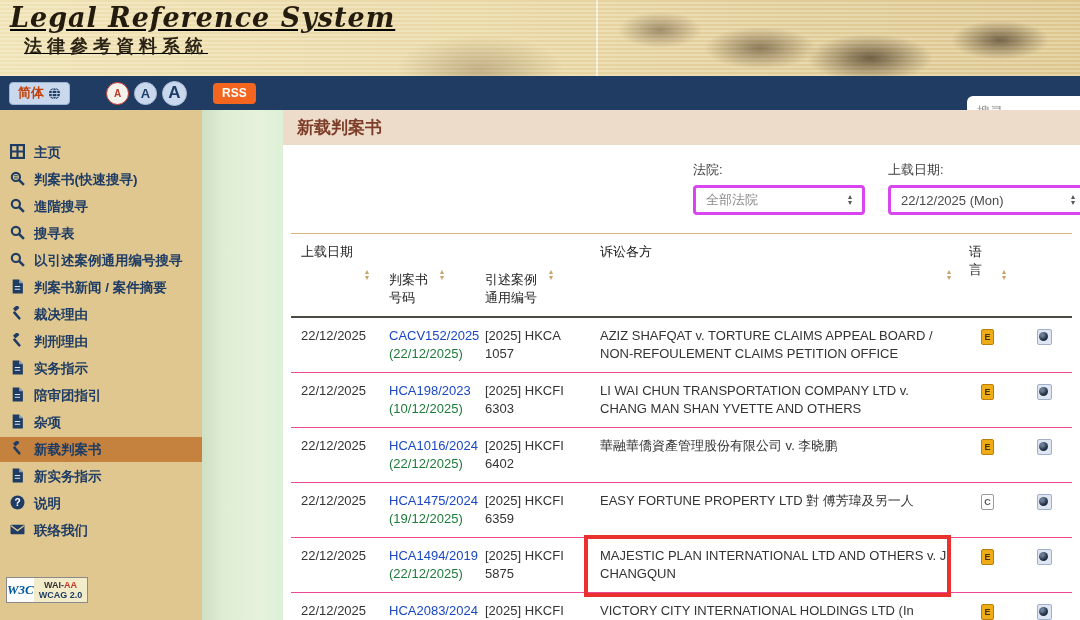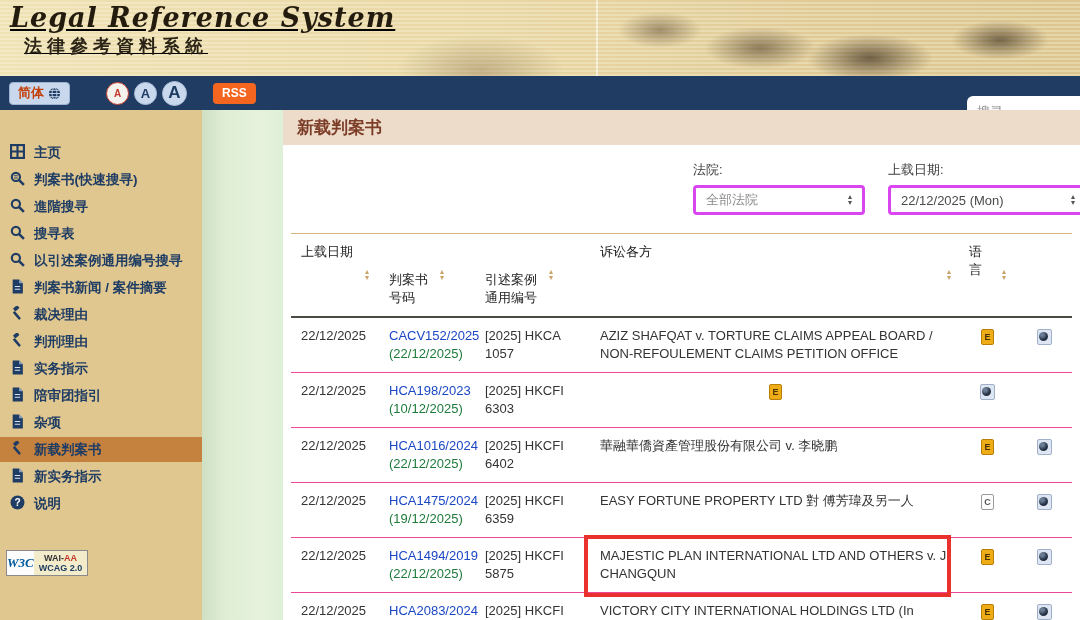--- a/index.html
+++ b/index.html
@@ -284,20 +284,29 @@
         </div>
         <div class="side-item">
           <span class="side-icon">
             <svg viewBox="0 0 14 14" width="15" height="15">
               <circle cx="7" cy="7" r="6.5" fill="#1e3c64"></circle>
               <text x="7" y="10.3" text-anchor="middle" font-size="9.5" font-weight="bold" fill="#fff" font-family="Liberation Sans, sans-serif">?</text>
             </svg>
           </span>
           <span>说明</span>
         </div>
+        <div class="side-item">
+          <span class="side-icon">
+            <svg viewBox="0 0 14 14" width="15" height="15">
+              <rect x="0.5" y="2.5" width="13" height="9" rx="1" fill="#1e3c64"></rect>
+              <path d="M1 3.5l6 4.5 6-4.5" stroke="#e0c78f" stroke-width="1.2" fill="none"></path>
+            </svg>
+          </span>
+          <span>联络我们</span>
+        </div>
       </div>
     <div class="wcag-badge">
       <div class="wcag-w3c">W3C</div>
       <div class="wcag-right">
         <div class="wcag-line1"><span>WAI-</span><span class="aa">AA</span></div>
         <div class="wcag-line2">WCAG 2.0</div>
       </div>
     </div>
   </div>
 
@@ -392,20 +401,21 @@
               <span class="trans-ico"></span>
             </div>
           </div>
           <div class="trow">
             <div class="cell">22/12/2025</div>
             <div class="cell">
               <a class="case-link">HCA198/2023</a>
               <div class="case-date">(10/12/2025)</div>
             </div>
             <div class="cell">[2025] HKCFI 6303</div>
+            <div class="cell">LI WAI CHUN TRANSPORTATION COMPANY LTD v. CHANG MAN SHAN YVETTE AND OTHERS</div>
             <div class="cell lang-c-cell">
               <span class="lang-ico E">E</span>
             </div>
             <div class="cell trans-cell">
               <span class="trans-ico"></span>
             </div>
           </div>
           <div class="trow">
             <div class="cell">22/12/2025</div>
             <div class="cell">

